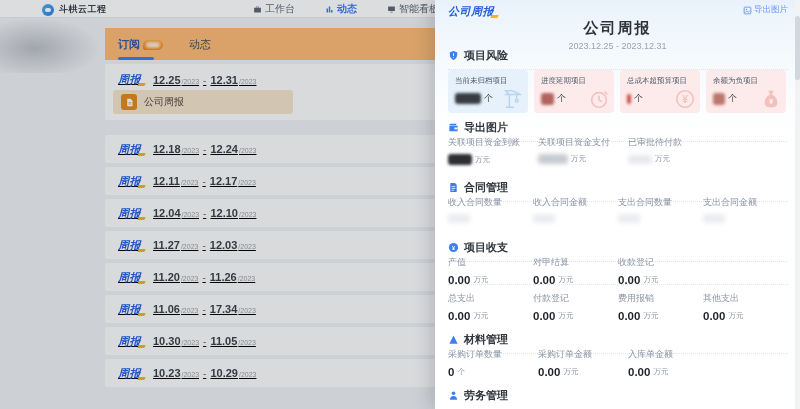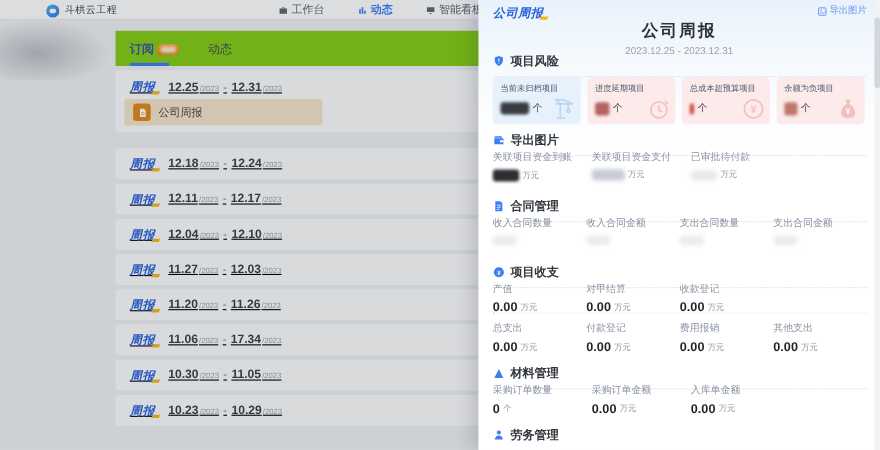--- a/index.html
+++ b/index.html
@@ -4,32 +4,32 @@
 <style>
   * { margin:0; padding:0; box-sizing:border-box; }
   html,body { width:800px; height:409px; overflow:hidden; font-family:"Liberation Sans","DejaVu Sans",sans-serif; background:#eef0f2; position:relative; }
 
   
   .left-app { position:absolute; inset:0; z-index:1; }
   .topbar { position:absolute; top:0; left:0; width:800px; height:18px; background:#fff; border-bottom:1px solid #e9eaec; display:flex; align-items:center; }
   .logo-wrap { position:absolute; left:42px; top:3px; display:flex; align-items:center; gap:5px; }
   .logo-circle { width:12px; height:12px; border-radius:50%; background:linear-gradient(135deg,#4fb0f0,#2f7de4); position:relative; }
   .logo-circle::after { content:""; position:absolute; left:3px; top:4px; width:6px; height:4px; background:#fff; border-radius:3px; }
-  .app-name { font-size:9px; font-weight:normal; color:#3a3f46; letter-spacing:.5px; }
+  .app-name { font-size:9px; font-weight:bold; color:#3a3f46; letter-spacing:.5px; }
   .nav { position:absolute; left:253px; top:0; height:18px; display:flex; align-items:center; gap:30px; }
   .nav-item { display:flex; align-items:center; gap:3px; font-size:10px; color:#5f6672; cursor:pointer; white-space:nowrap; }
   .nav-item.active { color:#3d7df5; font-weight:bold; }
   .nav-badge { width:16px; height:8px; border-radius:4px 4px 4px 1px; background:linear-gradient(180deg,#f7a33b,#ee7f15); position:relative; overflow:hidden; }
   .nav-badge i { position:absolute; inset:2px 3px; background:#fff; opacity:.75; border-radius:2px; filter:blur(1.5px); }
 
   .photo-blob { position:absolute; top:18px; left:0; width:100px; height:55px;
     background:radial-gradient(ellipse at 35% 55%, #aeb2b8 0%, rgba(174,178,184,0) 70%); opacity:.8; }
 
   .list-col { position:absolute; left:105px; top:28px; width:600px; }
-  .tabs-card { position:absolute; top:0; left:0; width:600px; height:32px; background:#84cc16; display:flex; align-items:flex-end; padding:0 0 0 13px; }
+  .tabs-card { position:absolute; top:0; left:0; width:600px; height:32px; background:#fdba74; display:flex; align-items:flex-end; padding:0 0 0 13px; }
   .tab { position:relative; display:flex; align-items:center; gap:3px; font-size:11px; color:#454b55; padding:6px 0 8px; margin-right:26px; cursor:pointer; }
   .tab.active { color:#35589e; font-weight:bold; }
   .tab.active::after { content:""; position:absolute; left:0; bottom:0; width:36px; height:3px; background:#3d7df5; border-radius:2px; }
   .tab-badge { width:20px; height:10px; border-radius:5px 5px 5px 2px; background:linear-gradient(180deg,#f7a33b,#ee7f15); position:relative; overflow:hidden; }
   .tab-badge i { position:absolute; inset:2px 3px; background:#fff; opacity:.8; border-radius:2px; filter:blur(1.5px); }
 
   .card { position:absolute; left:0; width:600px; background:#fcfcfc; border-radius:2px;text-decoration:underline; }
   .group-card { top:36px; height:56px; padding:8px 13px; }
   .row-head { display:flex; align-items:center; }
   .zb { font-style:italic; font-weight:800; font-size:11px; color:#2560d8; position:relative; margin-right:12px; letter-spacing:.5px; }

